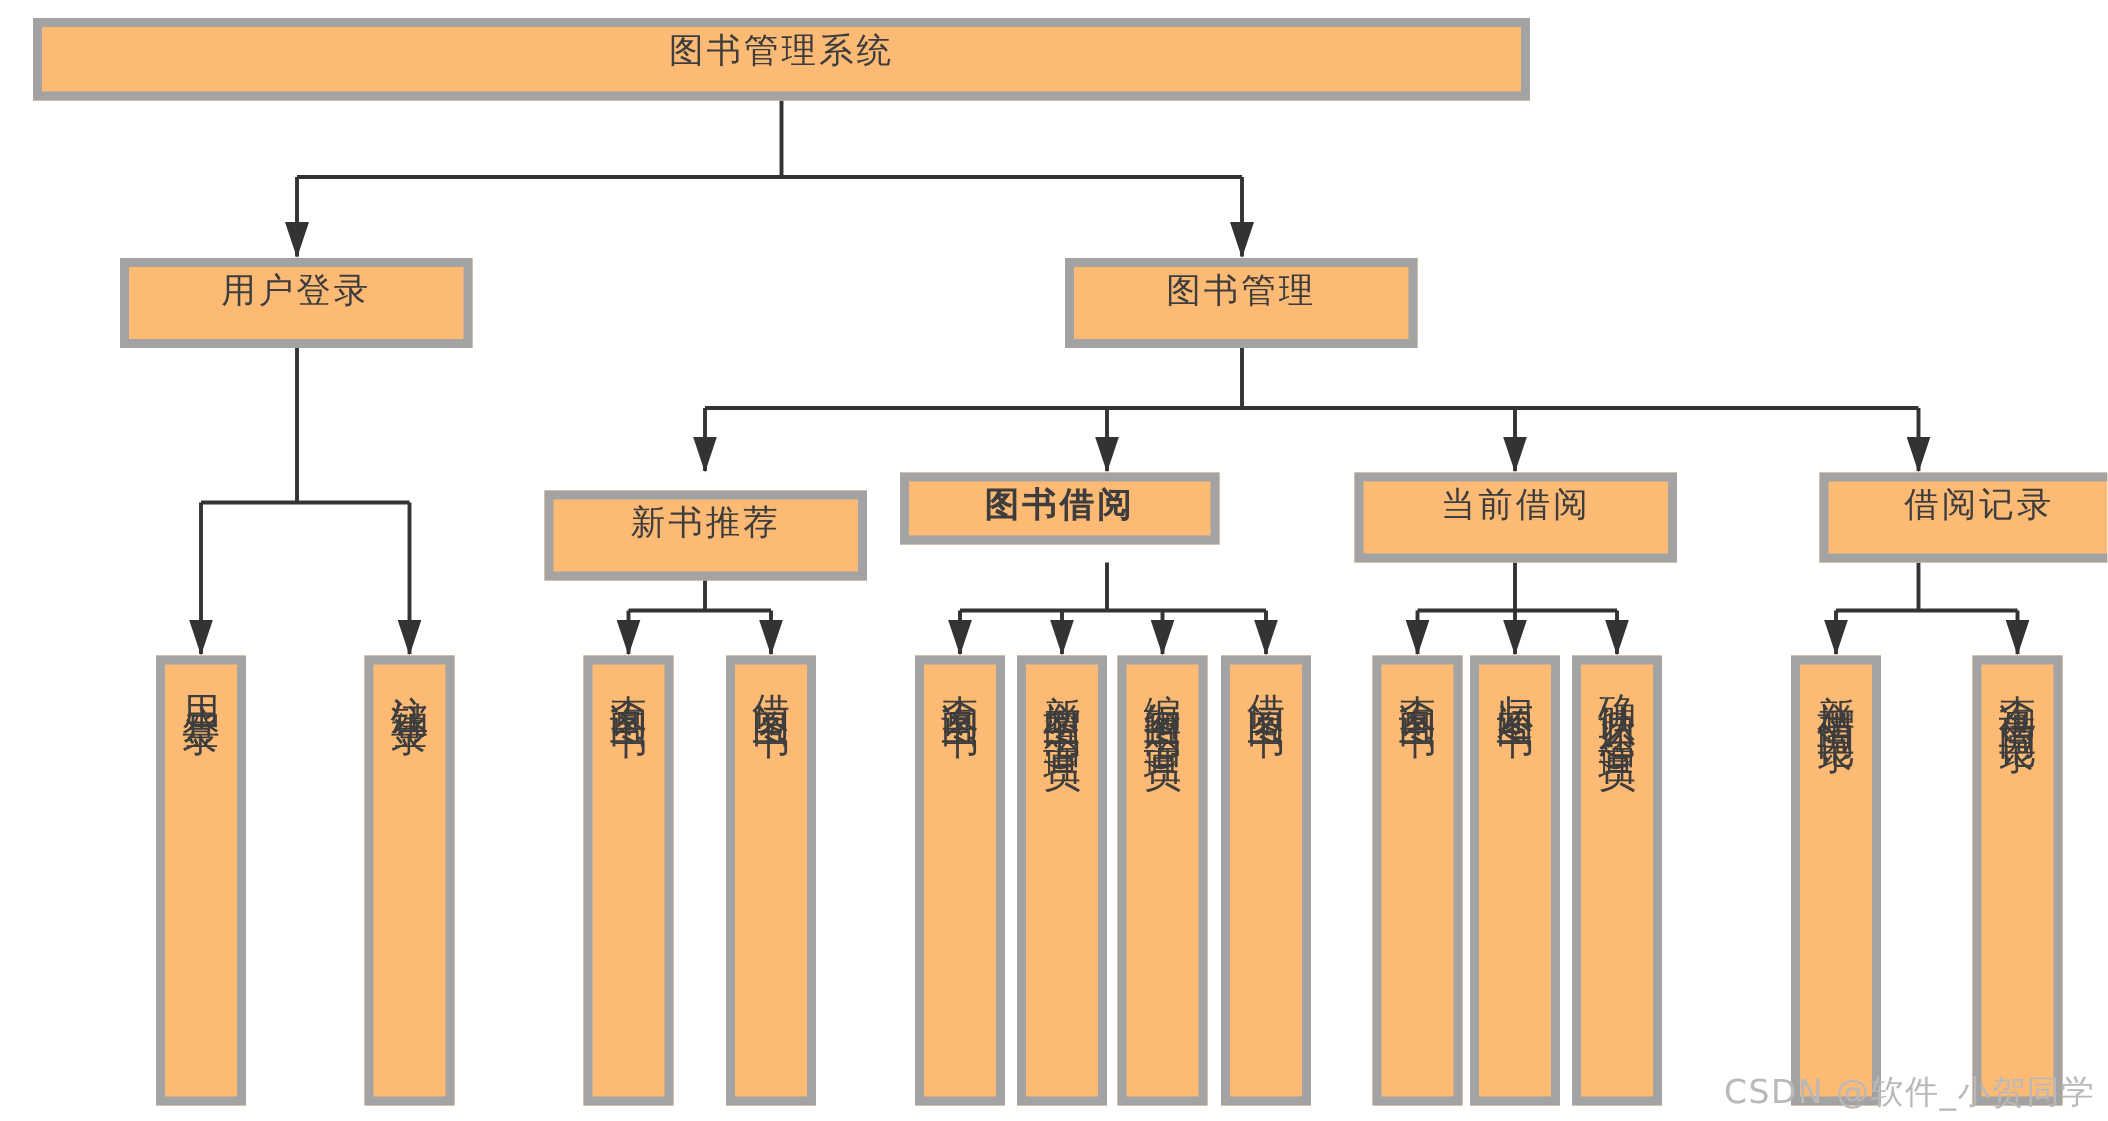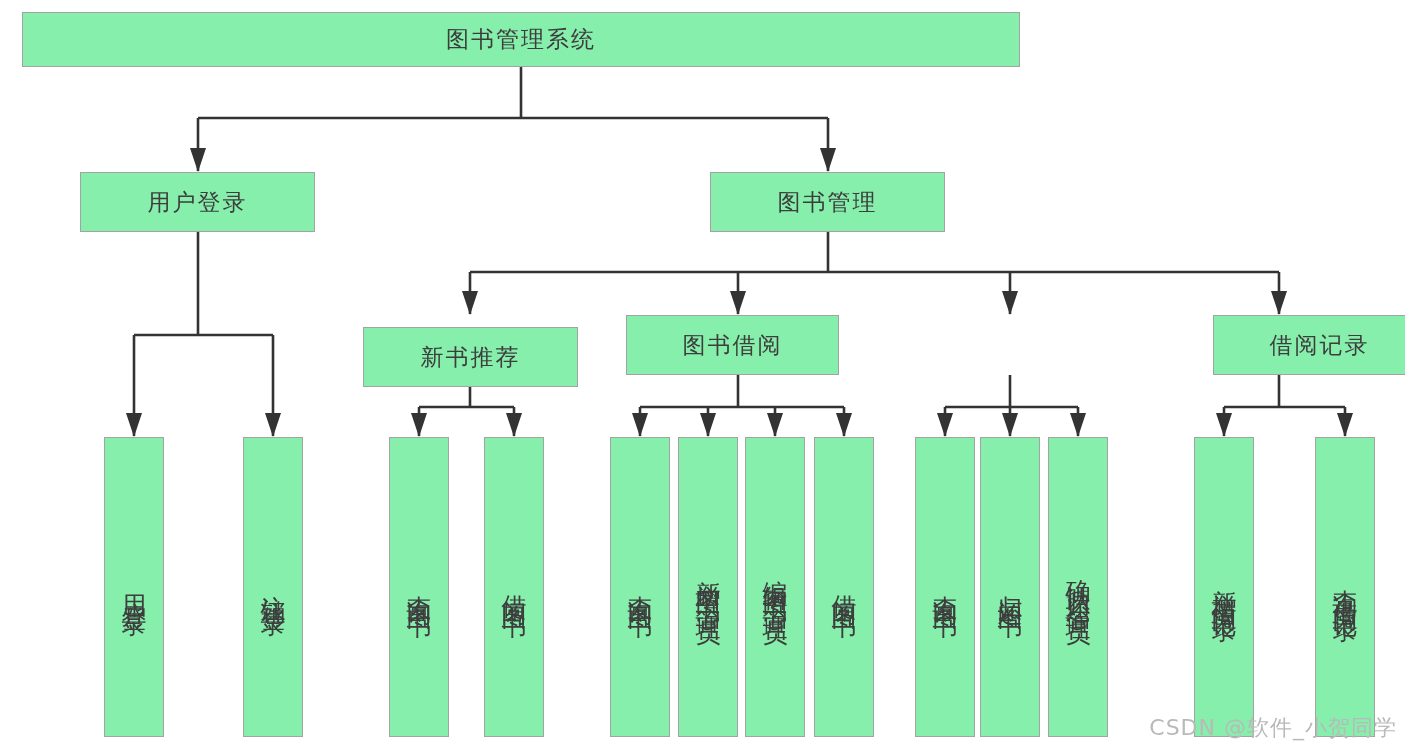--- a/index.html
+++ b/index.html
@@ -9,24 +9,24 @@
     width:1405px;height:747px;
     background:#ffffff;
     overflow:hidden;
   }
   .connectors{
     position:absolute;left:0;top:0;width:1405px;height:747px;
     z-index:1;
   }
   .node{
     position:absolute;
-    background:#86efac;
-    border:1px solid #a3a3a3;
+    background:#fdba74;
+    border:6px solid #a3a3a3;
     box-sizing:border-box;
-    display:flex;align-items:center;justify-content:center;
+    display:flex;justify-content:center;
     color:#3d3d3d;
     z-index:2;
   }
   .node.h{font-size:23px;letter-spacing:2px;}
   .node.leaf{width:60px;top:437px;height:300px;}
   .node.leaf span{
     writing-mode:vertical-rl;
     font-size:25px;
     letter-spacing:6px;
     line-height:1;
@@ -104,22 +104,25 @@
   <div class="node h" style="left:80px;top:172px;width:235px;height:60px;">
     <span>用户登录</span>
   </div>
   <div class="node h" style="left:710px;top:172px;width:235px;height:60px;">
     <span>图书管理</span>
   </div>
 
   <div class="node h" style="left:363px;top:315px;width:215px;height:60px;margin-top:12px;">
     <span>新书推荐</span>
   </div>
-  <div class="node h" style="left:626px;top:315px;width:213px;height:60px;">
+  <div class="node h" style="left:600px;top:315px;width:213px;height:48px;font-weight:bold;">
     <span>图书借阅</span>
+  </div>
+  <div class="node h" style="left:903px;top:315px;width:215px;height:60px;">
+    <span>当前借阅</span>
   </div>
   <div class="node h" style="left:1172px;top:315px;width:213px;height:60px;margin-left:41px;">
     <span>借阅记录</span>
   </div>
 
   <div class="node leaf" style="left:104px;">
     <span>用户登录</span>
   </div>
   <div class="node leaf" style="left:243px;">
     <span>注销登录</span>

